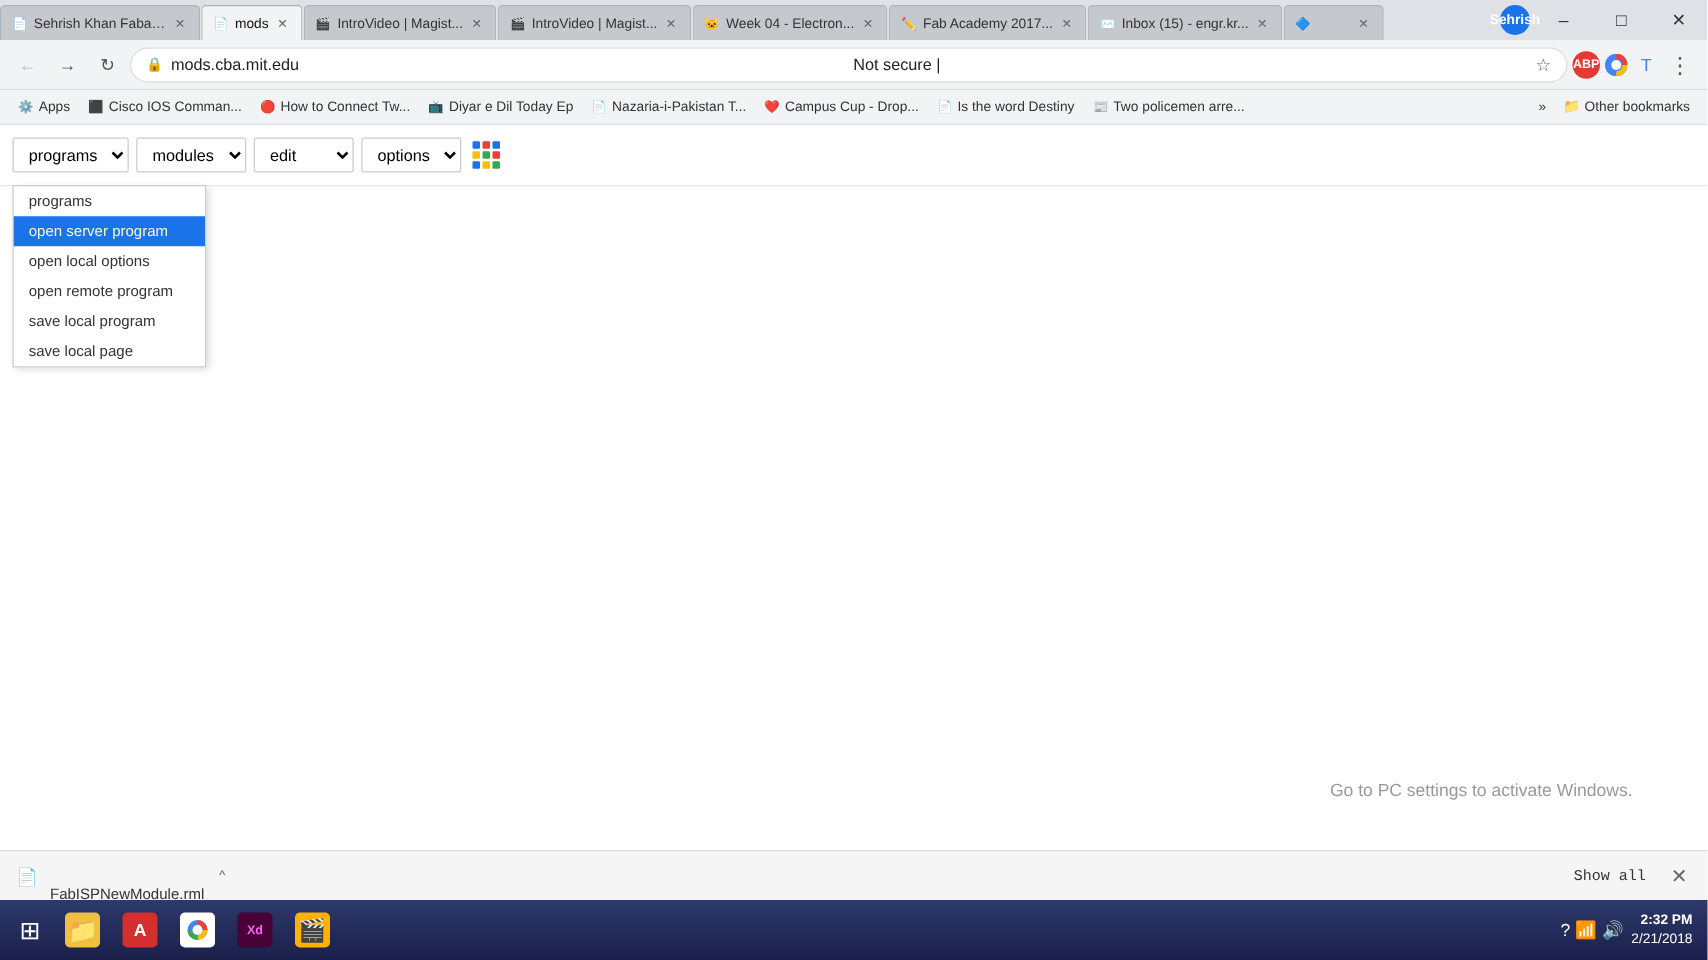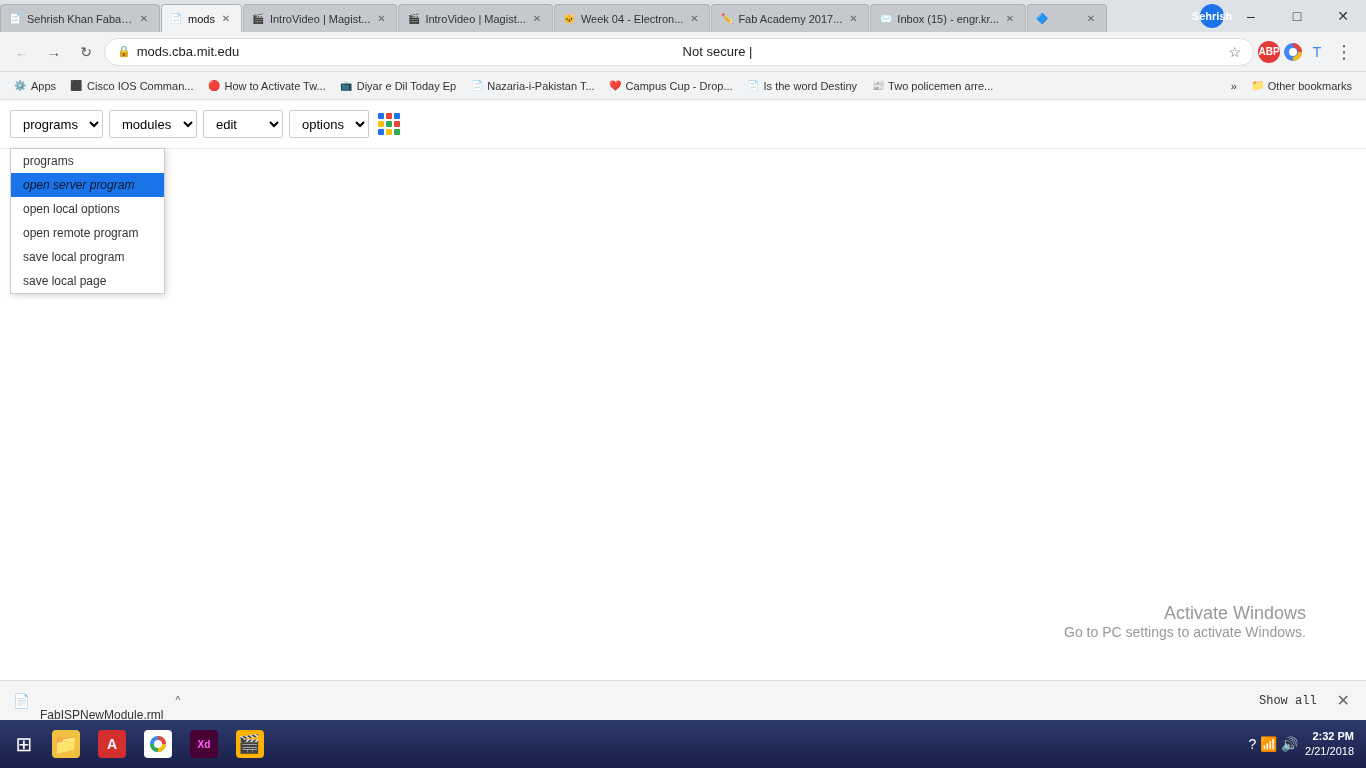--- a/index.html
+++ b/index.html
@@ -266,22 +266,21 @@
     }
     .dropdown-item {
       padding: 5px 12px;
       cursor: pointer;
       font-size: 12px;
       color: #333;
       white-space: nowrap;
     }
     .dropdown-item.highlighted {
       background: #1a73e8;
-      color: #0f172a;
-      font-style: italic;
+      color: #fef9c3;
     }
 
     
     .grid-dots {
       display: grid;
       grid-template-columns: repeat(3, 6px);
       grid-template-rows: repeat(3, 6px);
       gap: 2px;
     }
     .grid-dot {
@@ -512,21 +511,21 @@
   <div class="bookmark-item">
       <span class="bookmark-favicon">⚙️</span>
       <span>Apps</span>
     </div>
     <div class="bookmark-item">
       <span class="bookmark-favicon">⬛</span>
       <span>Cisco IOS Comman...</span>
     </div>
     <div class="bookmark-item">
       <span class="bookmark-favicon">🔴</span>
-      <span>How to Activate Tw...</span>
+      <span>How to Connect Tw...</span>
     </div>
     <div class="bookmark-item">
       <span class="bookmark-favicon">📺</span>
       <span>Diyar e Dil Today Ep</span>
     </div>
     <div class="bookmark-item">
       <span class="bookmark-favicon">📄</span>
       <span>Nazaria-i-Pakistan T...</span>
     </div>
     <div class="bookmark-item">
@@ -582,21 +581,20 @@
 
   <div class="dropdown-item">programs</div>
       <div class="dropdown-item highlighted">open server program</div>
       <div class="dropdown-item">open local options</div>
       <div class="dropdown-item">open remote program</div>
       <div class="dropdown-item">save local program</div>
       <div class="dropdown-item">save local page</div>
     </div>
 
   <div class="watermark">
-    <div>Activate Windows</div>
     <div class="watermark-sub">Go to PC settings to activate Windows.</div>
   </div>
 </div>
 
 <div class="download-bar">
   <span class="download-file-icon">📄</span>
   <span class="download-filename">FabISPNewModule.rml</span>
   <span class="download-chevron">^</span>
   <span class="download-showall">Show all</span>
   <span class="download-close">✕</span>

